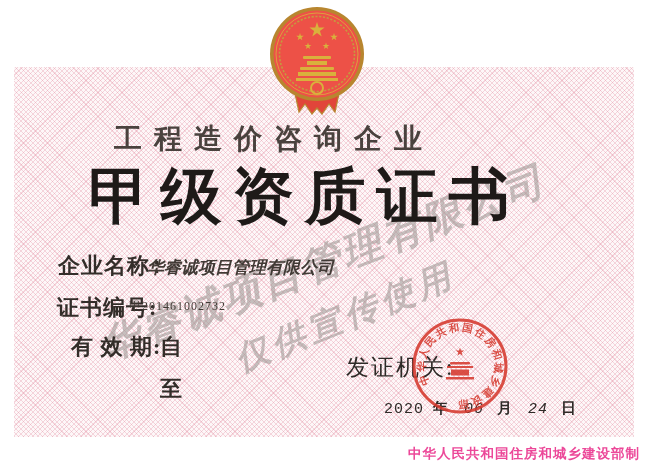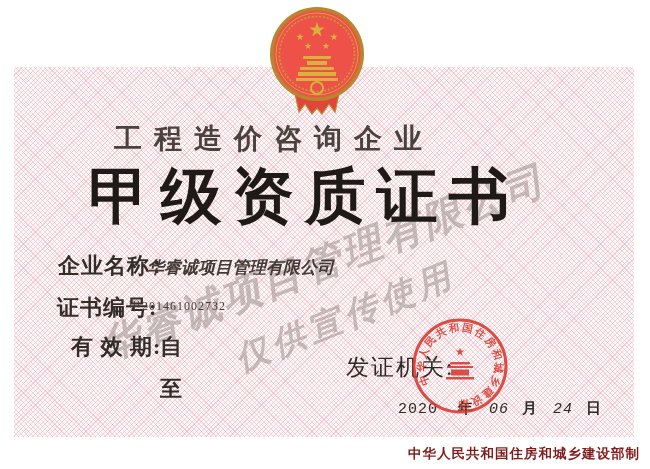--- a/index.html
+++ b/index.html
@@ -48,24 +48,24 @@
     color:#2e2a27;letter-spacing:2px;z-index:4;white-space:nowrap;
   }
   .seal{position:absolute;left:410px;top:316px;width:100px;height:100px;z-index:5;opacity:0.88;}
   .issue-date{
     position:absolute;left:384px;top:399px;z-index:4;color:#2e2a27;
     font-size:16px;white-space:nowrap;
   }
   .issue-date .num{font-family:"Liberation Mono", monospace;font-size:15px;letter-spacing:1px;}
   .issue-date .unit{font-size:15px;font-weight:600;}
   .issue-date span{display:inline-block;}
-  .gap-s{margin-right:20px;padding-left:14px;} .gap-m{margin-right:13px;font-style:italic;} .gap-l{margin-right:16px;}
+  .gap-s{margin-right:9px;} .gap-m{margin-right:13px;font-style:italic;} .gap-l{margin-right:16px;}
   .footer{
     position:absolute;right:10px;top:445px;font-size:13.5px;font-weight:600;
-    color:#7f1d1d;letter-spacing:1px;z-index:2;white-space:nowrap;
+    color:#ec4899;letter-spacing:1px;z-index:2;white-space:nowrap;
   }
 </style>
 </head>
 <body>
 
 <div class="page">
 
   <div class="panel"></div>
 
   <div class="watermark wm1">华睿诚项目管理有限公司</div>

